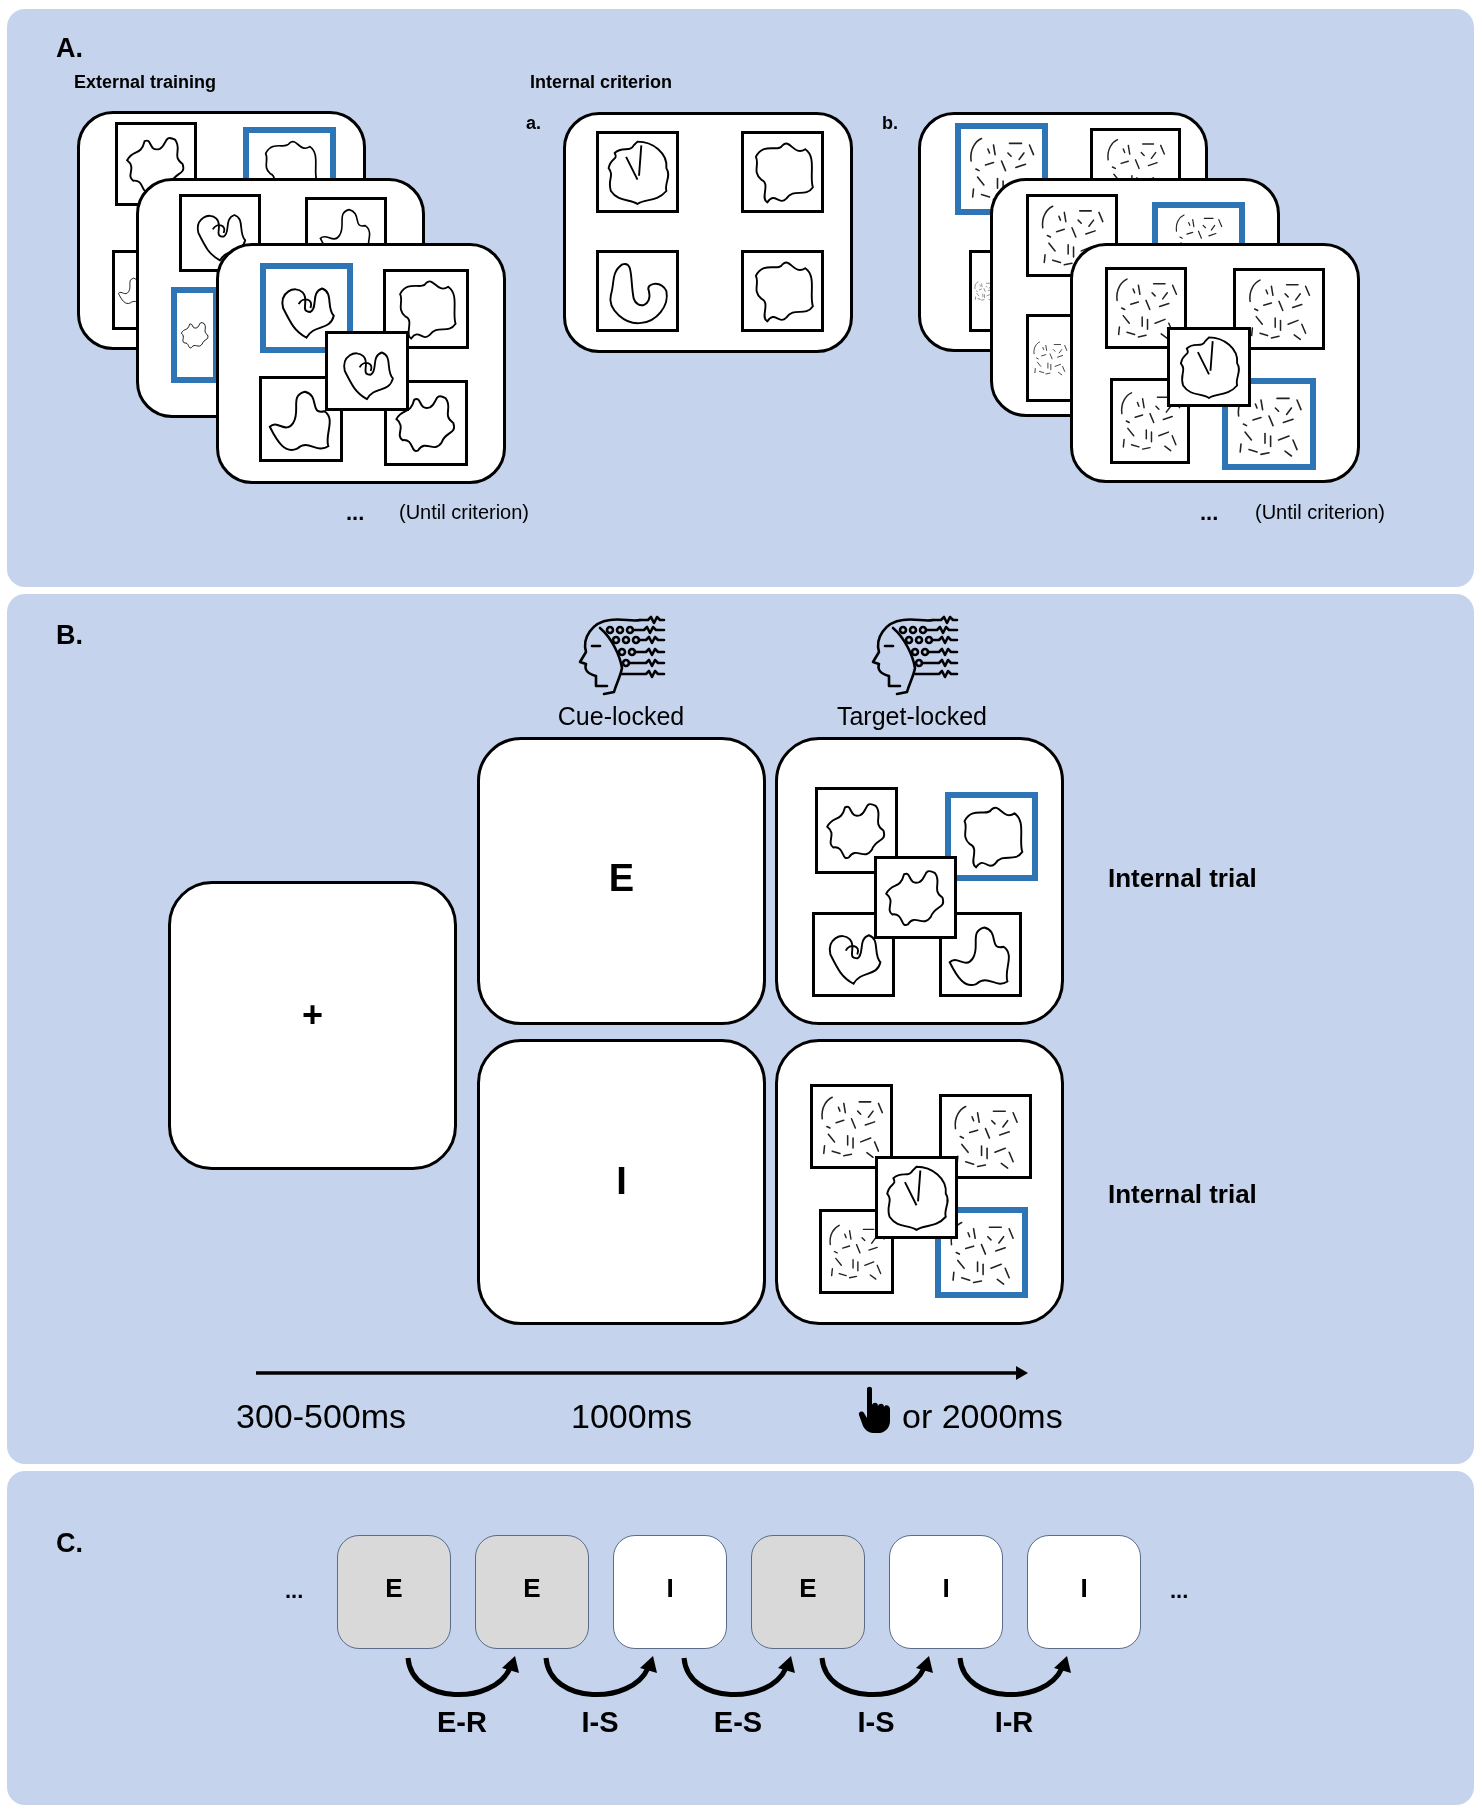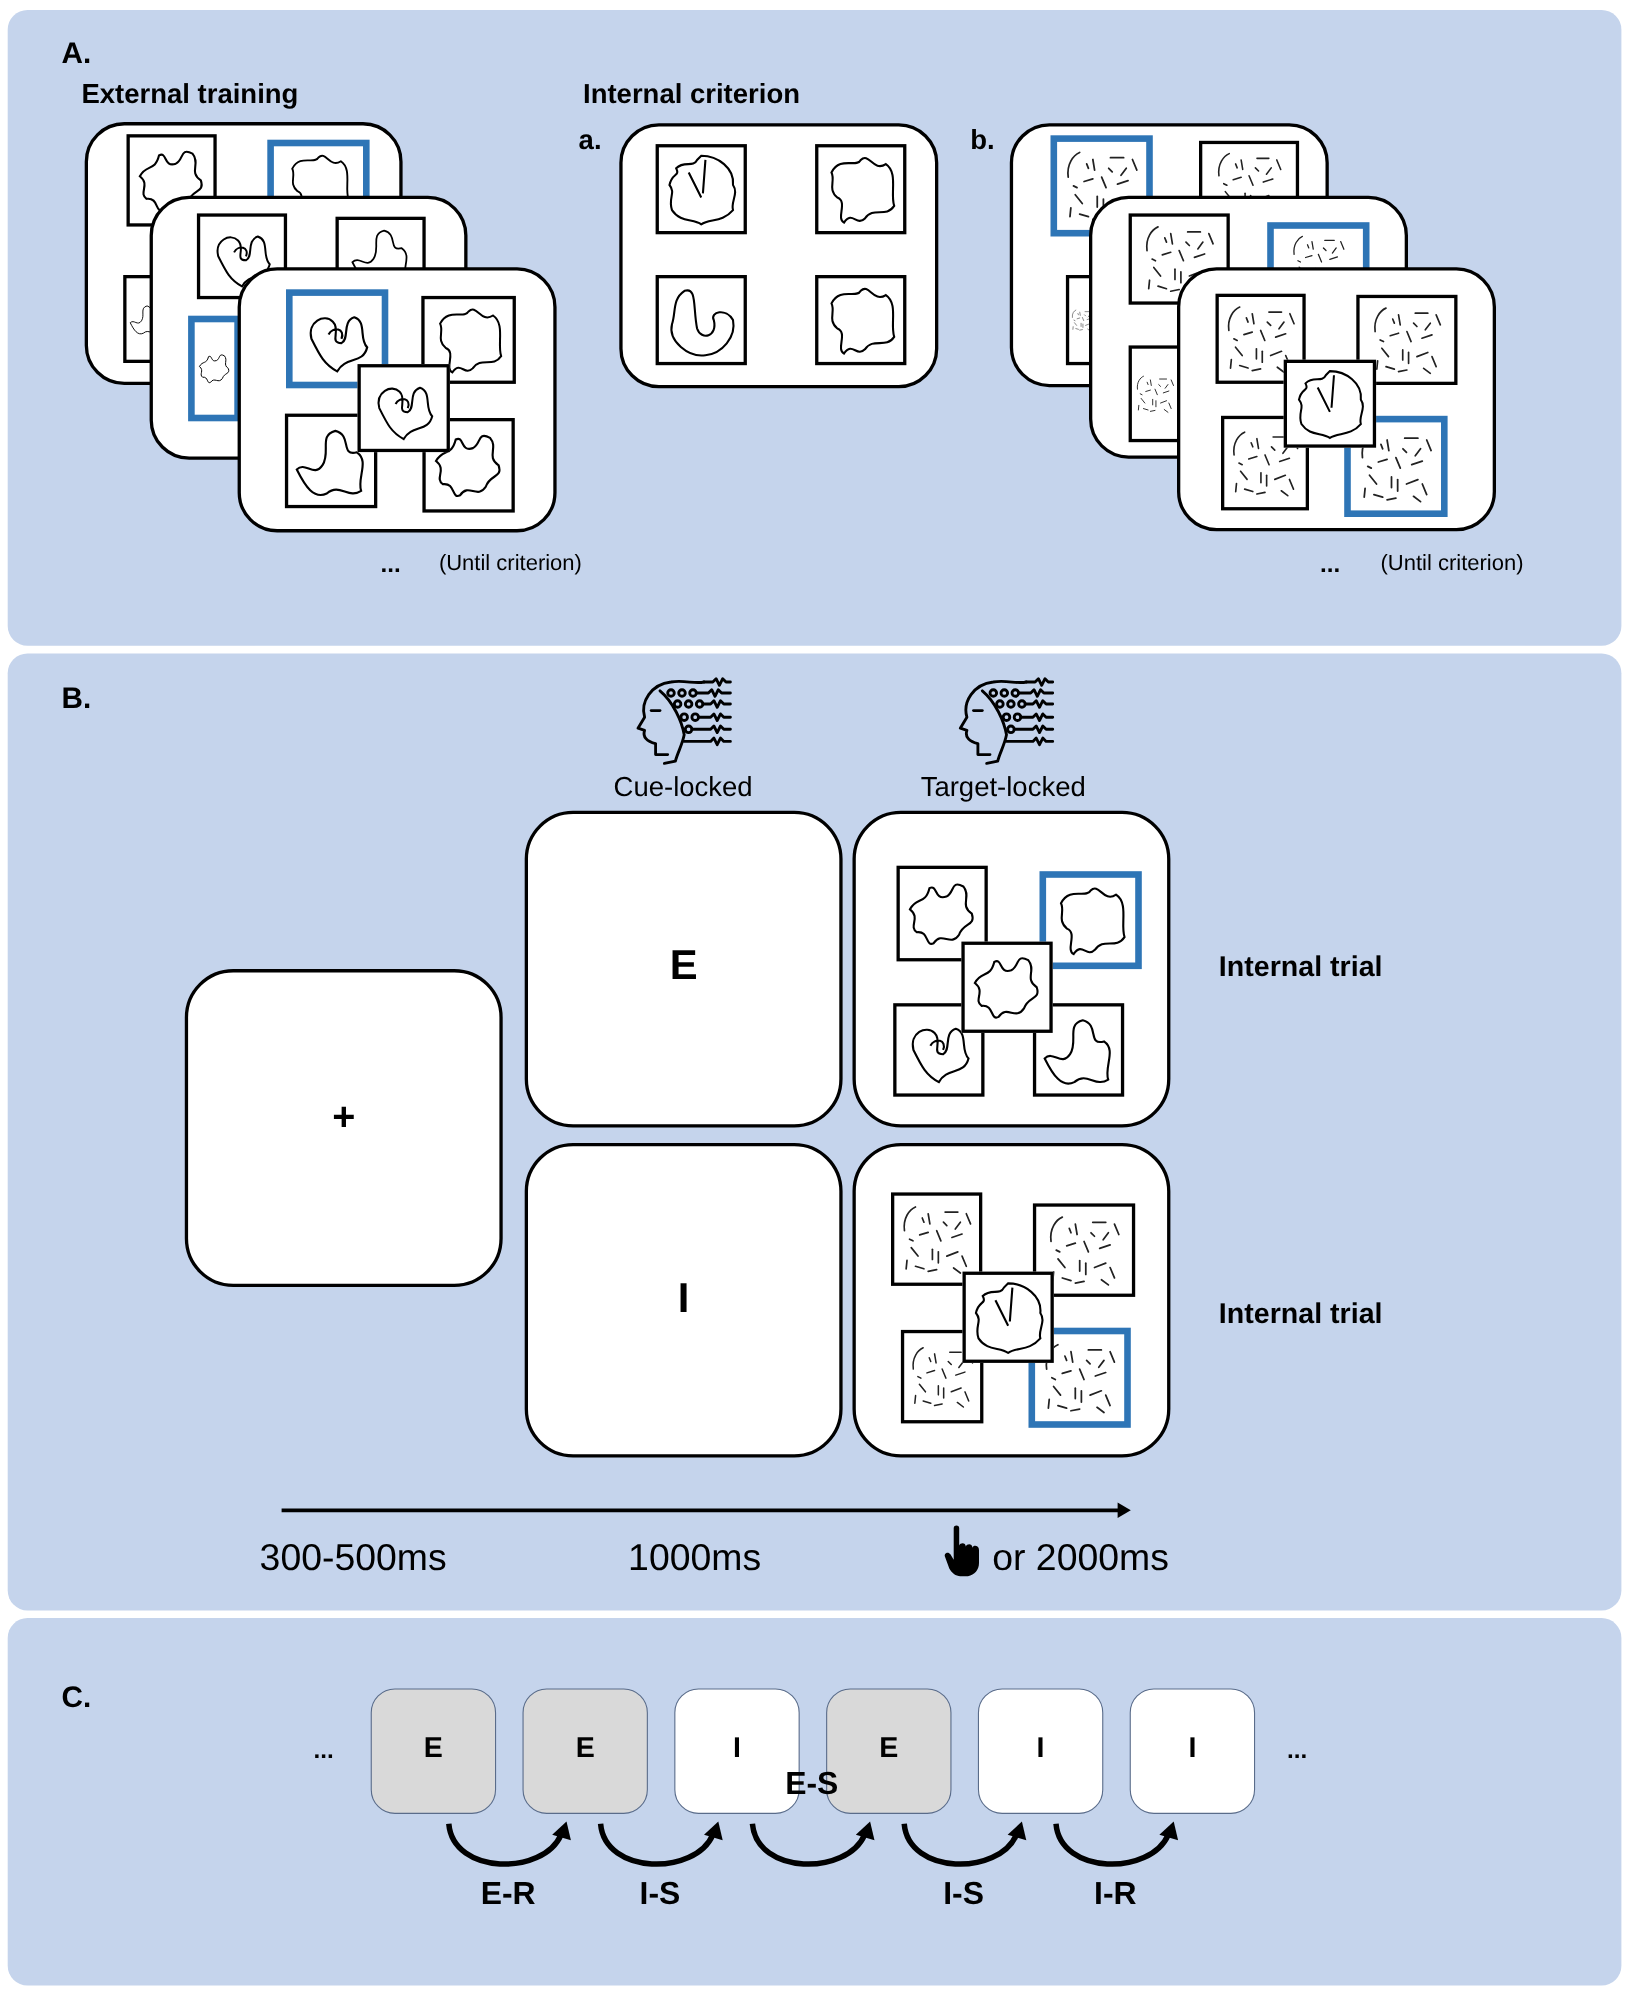--- a/index.html
+++ b/index.html
@@ -1,21 +1,21 @@
 <!DOCTYPE html>
 <html><head>
 <meta charset="utf-8">
 <style>
   html, body { margin:0; padding:0; background:#ffffff; }
   body { width:1482px; height:1816px; position:relative; overflow:hidden;
          font-family:"Liberation Sans", "DejaVu Sans", sans-serif; color:#000; }
   .panel { position:absolute; background:#c5d4ec; border-radius:18px; }
   .abs { position:absolute; }
   .plabel { position:absolute; font-weight:bold; font-size:27px; }
-  .title { position:absolute; font-weight:bold; font-size:25px; white-space:nowrap; }
+  .title { position:absolute; font-weight:bold; font-size:18px; white-space:nowrap; }
   .card { position:absolute; background:#fff; border:3px solid #000; border-radius:42px; box-sizing:border-box; }
   .tile { position:absolute; background:#fff; border:3px solid #000; box-sizing:border-box; }
   .tile.target { border:6px solid #2e75b6; }
   .tile svg { position:absolute; left:0; top:0; width:100%; height:100%; }
   .note { position:absolute; font-size:20px; white-space:nowrap; }
   .dots { position:absolute; font-weight:bold; font-size:22px; }
   .cue-letter { position:absolute; font-weight:bold; font-size:38px; left:0; right:0; text-align:center; }
   .trial-label { position:absolute; font-weight:bold; font-size:26px; white-space:nowrap; }
   .lock-label { position:absolute; font-size:25px; white-space:nowrap; text-align:center; }
   .time-label { position:absolute; font-size:34px; white-space:nowrap; }
@@ -410,16 +410,16 @@
       <polygon points="916,1668 929,1656 933,1673" fill="#000"></polygon>
     </g>
     <g>
       <path d="M960 1658 C964 1705 1046 1705 1062 1668" fill="none" stroke="#000" stroke-width="5"></path>
       <polygon points="1054,1668 1067,1656 1071,1673" fill="#000"></polygon>
     </g>
   </svg>
 <div id="label-container">
     <div class="tr-label" style="left: 422px; top: 1706px;">E-R</div>
     <div class="tr-label" style="left: 560px; top: 1706px;">I-S</div>
-    <div class="tr-label" style="left: 698px; top: 1606px;">E-S</div>
+    <div class="tr-label" style="left: 698px; top: 1706px;">E-S</div>
     <div class="tr-label" style="left: 836px; top: 1706px;">I-S</div>
     <div class="tr-label" style="left: 974px; top: 1706px;">I-R</div>
   </div>
 
 </body></html>

